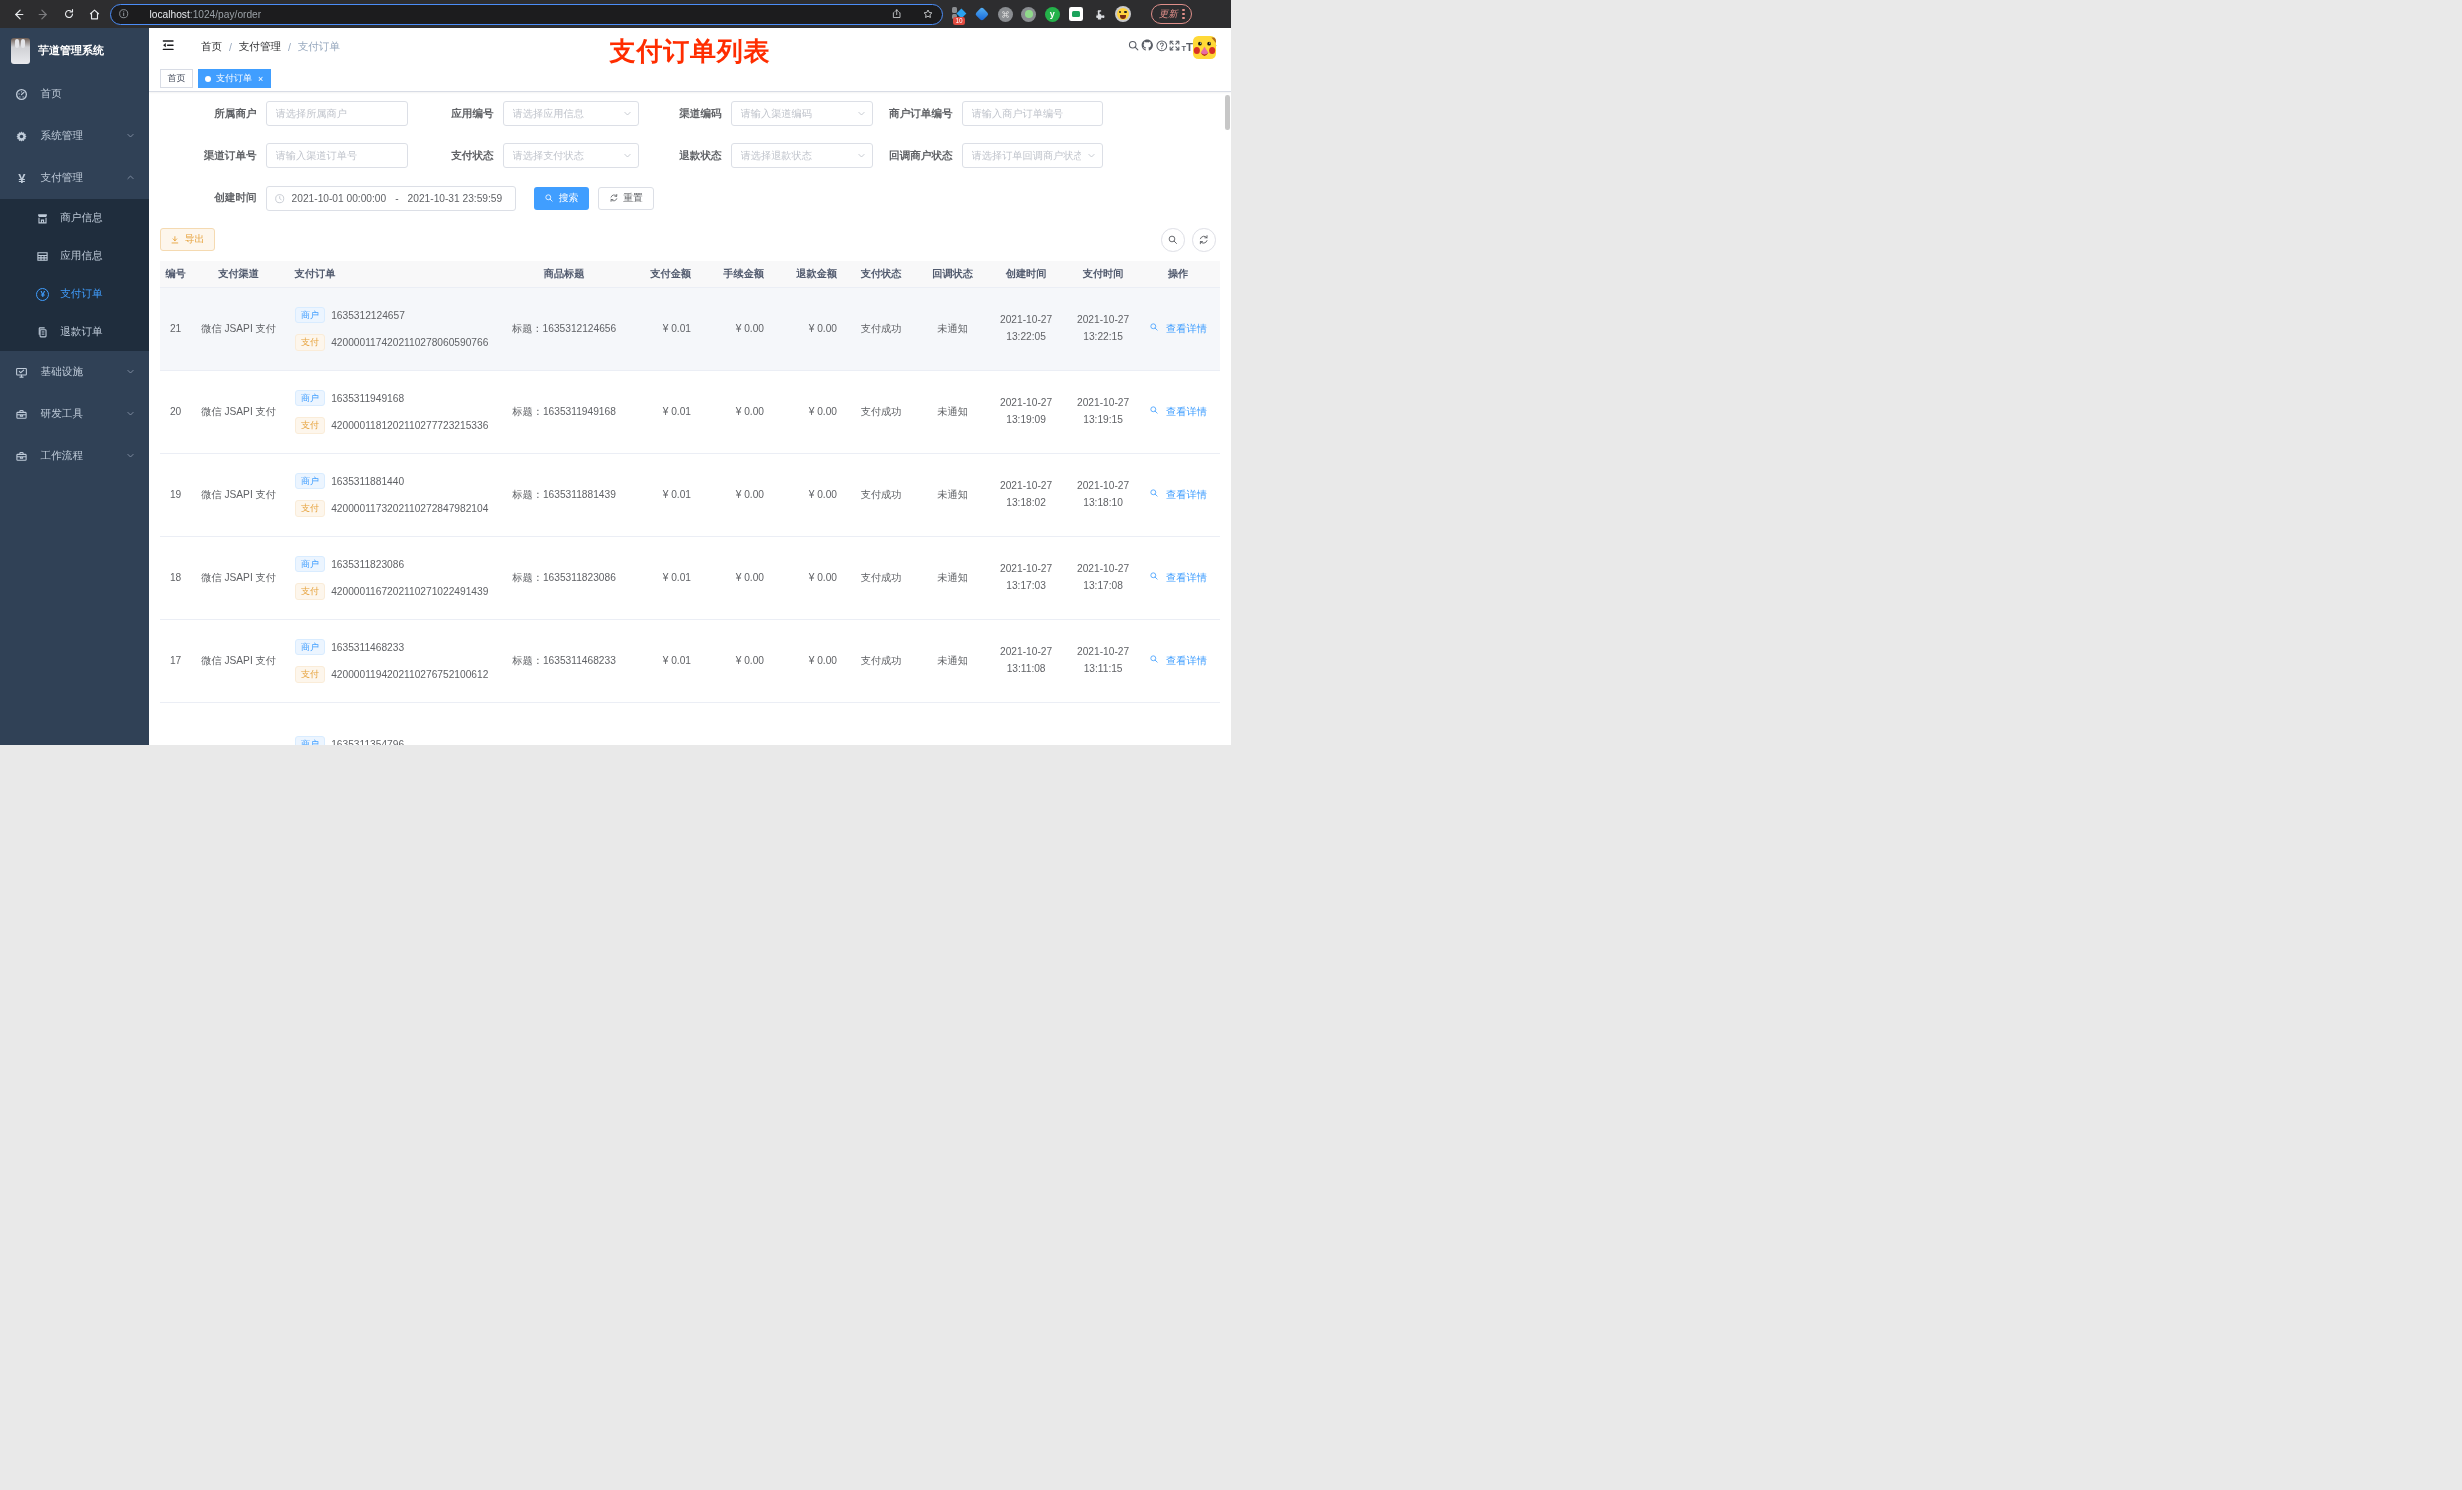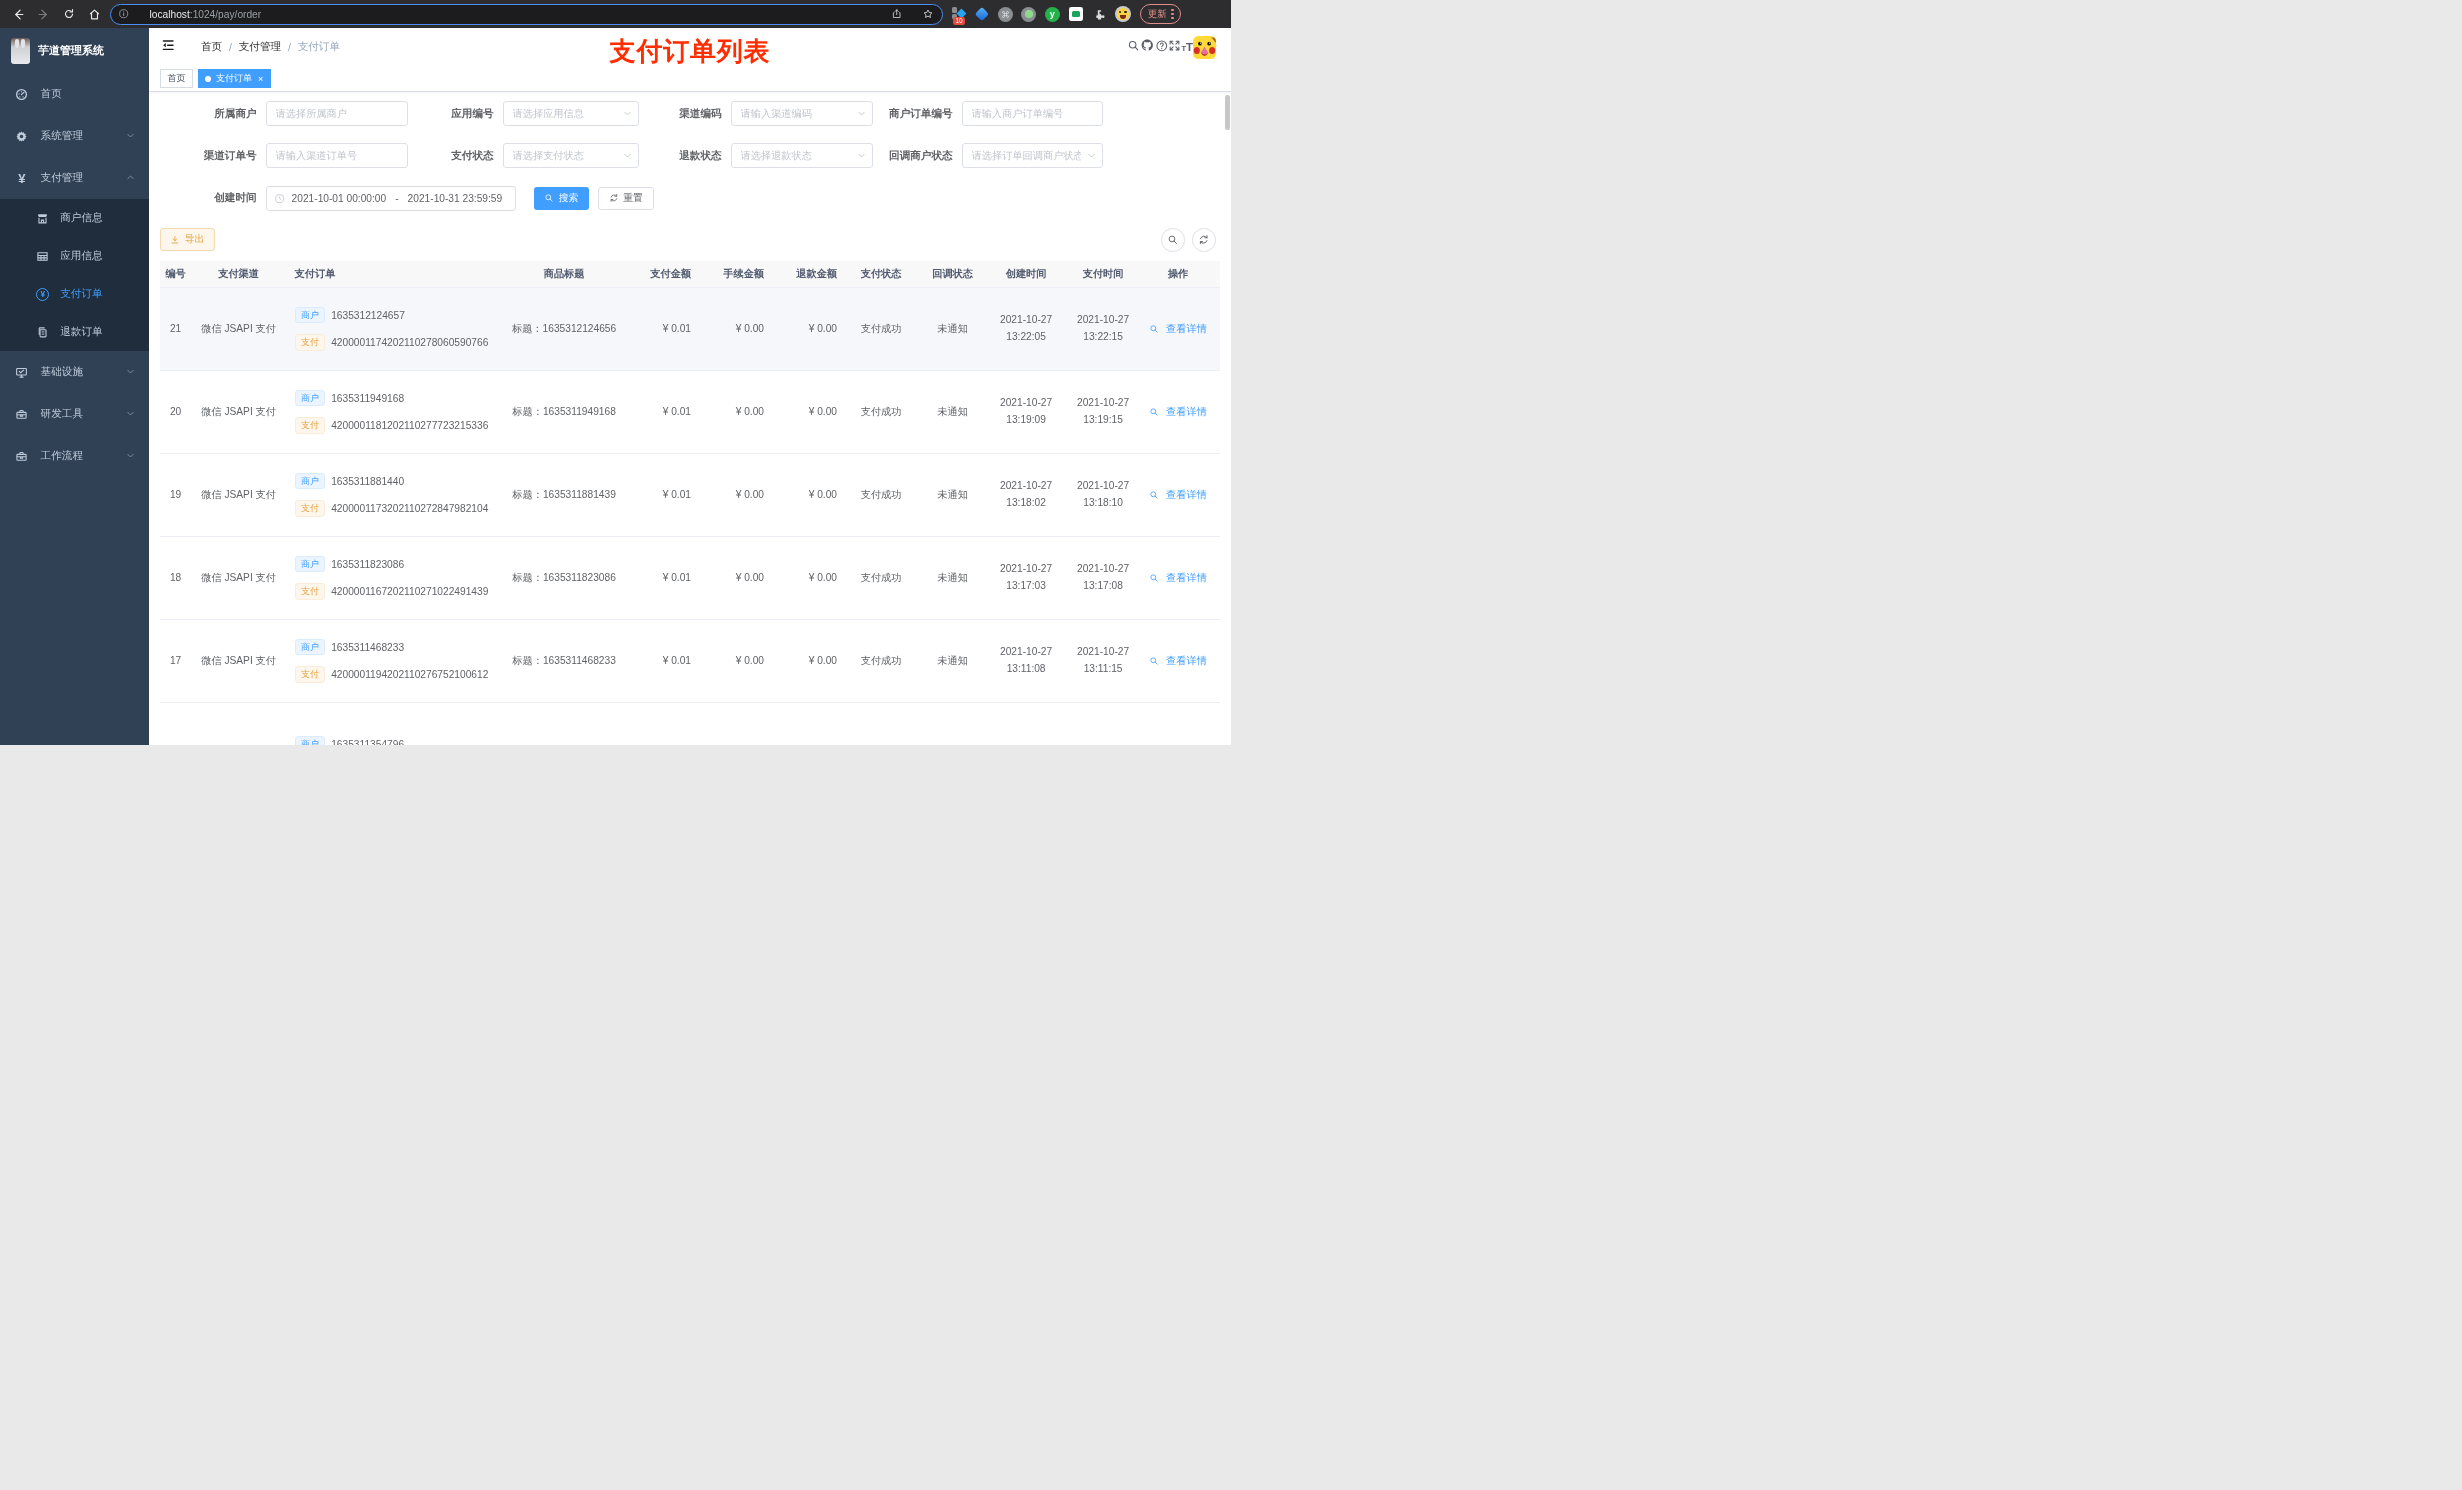--- a/index.html
+++ b/index.html
@@ -12,21 +12,21 @@
   .bb .navbtn { width:21px; height:21px; display:flex; align-items:center; justify-content:center; border-radius:4.5px; flex:0 0 auto; }
   .bb svg { display:block; }
   .urlbar { flex:1 1 auto; height:21px; max-width:833px; background:#1c1c1e; border:1.5px solid #4b8df8; border-radius:11.4px; display:flex; align-items:center; padding:0 7.6px; gap:20px; }
   .urlbar .grow { flex:1; }
   .url-host { color:#e8eaed; font-size:10.2px; }
   .url-rest { color:#9aa0a6; font-size:10.2px; }
   .exts { display:flex; align-items:center; gap:6.8px; margin-left:3px; }
   .extic { position:relative; width:16.7px; height:16.7px; display:flex; align-items:center; justify-content:center; }
   .badge10 { position:absolute; bottom:-3px; left:3px; background:#e04a3f; color:#fff; font-size:6.4px; border-radius:2.3px; padding:0.8px 2.3px; line-height:1; }
   .circ { border-radius:50%; display:flex; align-items:center; justify-content:center; }
-  .update-pill { display:flex; align-items:center; gap:4.5px; border:1.1px solid #df8f8a; color:#e4918b; border-radius:10.6px; padding:2.3px 6.8px; font-size:9.5px; margin-left:2px; }
+  .update-pill { display:flex; align-items:center; gap:4.5px; border:1.1px solid #df8f8a; color:#e4918b; border-radius:10.6px; padding:2.3px 6.8px; font-size:9.5px; margin-left:13px;font-style:italic; }
   .dots3 { display:inline-flex; flex-direction:column; gap:1.5px; }
   .dots3 i { width:2.3px; height:2.3px; border-radius:50%; background:#e4918b; }
 
   
   .app { display:flex; height:717px; position:relative; }
 
   
   .sb { width:149px; background:#304156; flex:0 0 auto; color:#bfcbd9; overflow:hidden; }
   .sb .logo { height:45px; display:flex; align-items:center; gap:7.6px; padding:0 10.6px; }
   .rabbit { width:19.7px; height:26px; border-radius:3px; background:linear-gradient(180deg,#6b5b52,#cfd0d4 35%,#e9eaee); position:relative; flex:0 0 auto; }
@@ -91,21 +91,21 @@
   .tbody .trow.hover { background:#f5f7fa; }
   .td { text-align:center; padding:0 3px; overflow:hidden; }
   .td.left { text-align:left; }
   .td.right { text-align:right; padding-right:7.6px; }
   .orderlines { display:flex; flex-direction:column; gap:10.6px; }
   .oline { display:flex; align-items:center; gap:6px; white-space:nowrap; }
   .eltag { display:inline-flex; align-items:center; height:16.7px; padding:0 5.3px; border-radius:3px; font-size:9px; flex:0 0 auto; }
   .tag-blue { background:#ecf5ff; border:0.8px solid #d9ecff; color:#409eff; }
   .tag-gold { background:#fdf6ec; border:0.8px solid #faecd8; color:#e6a23c; }
   .twoline { line-height:16.7px; }
-  .action { color:#409eff; display:inline-flex; align-items:center; gap:7px; cursor:pointer; font-size:10.2px; white-space:nowrap; }
+  .action { color:#409eff; display:inline-flex; align-items:flex-start; gap:7px; cursor:pointer; font-size:10.2px; white-space:nowrap; }
   .scroll-thumb { position:absolute; right:1.5px; top:67px; width:4.5px; height:35px; border-radius:2.3px; background:#c7c7c7; z-index:9; }
 </style>
 </head>
 <body>
 
 <svg width="0" height="0" style="position:absolute">
   <defs>
     <symbol id="i-back" viewBox="0 0 24 24">
         <path d="M15 4 L7 12 L15 20" fill="none" stroke="currentColor" stroke-width="2.2" stroke-linecap="round" stroke-linejoin="round"></path>
         <path d="M7 12 H20" stroke="currentColor" stroke-width="2.2" stroke-linecap="round"></path>

